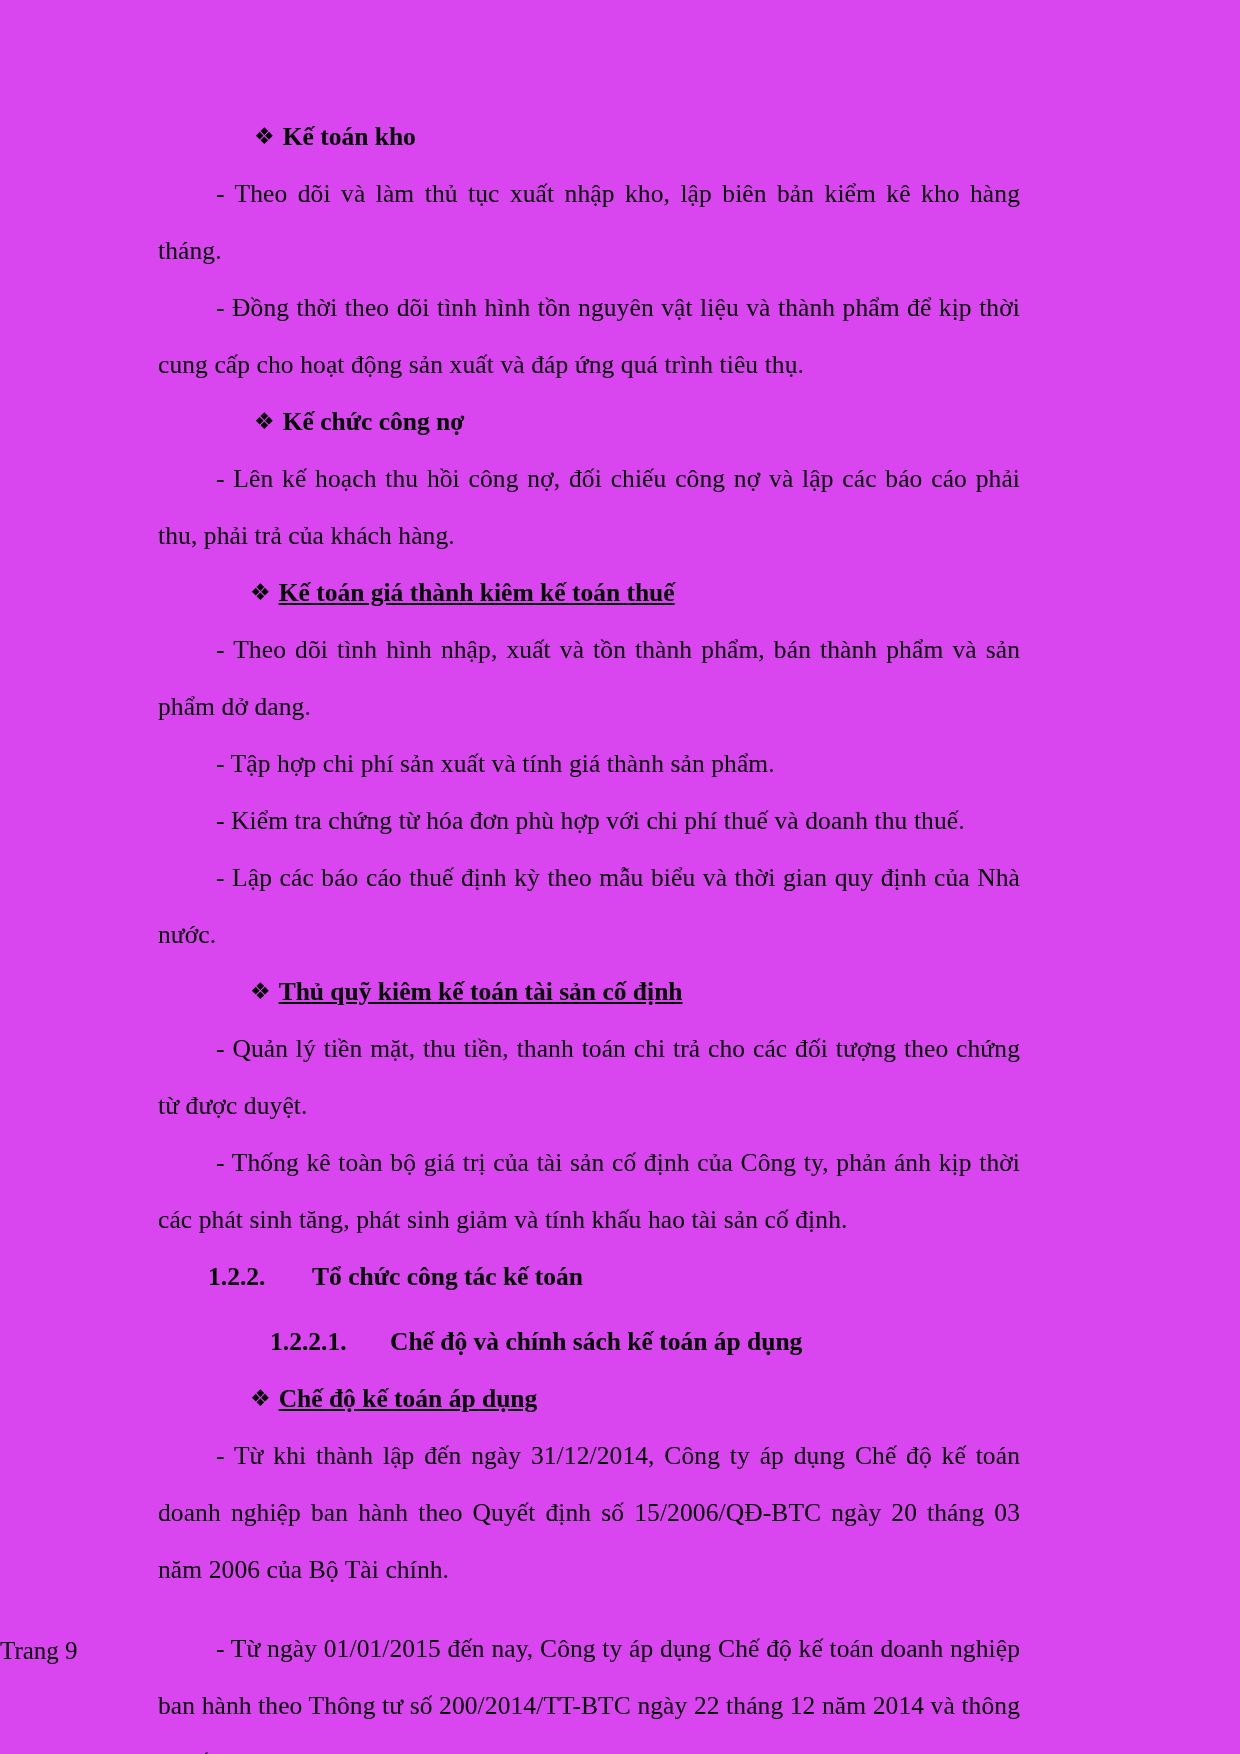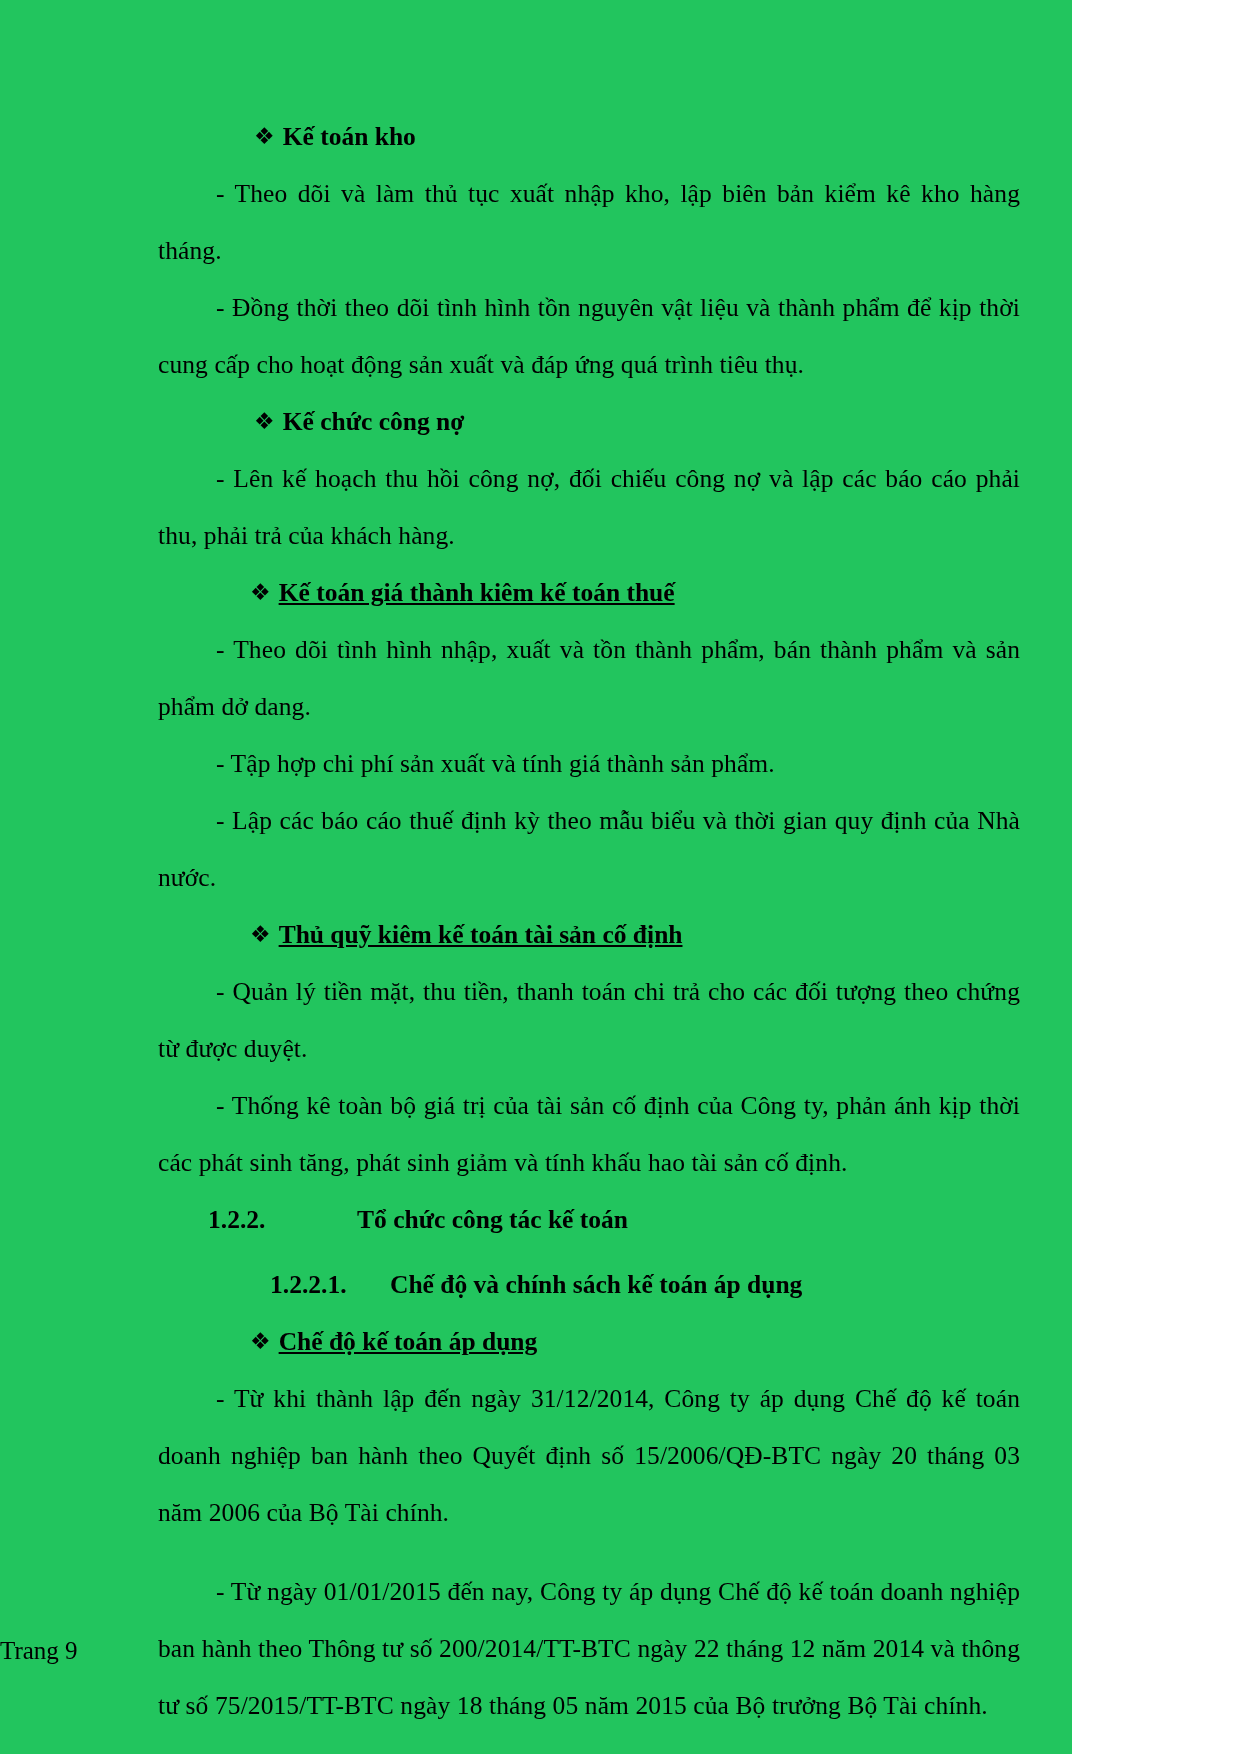--- a/index.html
+++ b/index.html
@@ -7,23 +7,23 @@
     margin: 0;
     padding: 0;
     background: #ffffff;
   }
   body {
     font-family: "Liberation Serif", "DejaVu Serif", serif;
     color: #000000;
   }
   .page {
     position: relative;
-    width: 1072px;
+    width: 1240px;
     height: 1754px;
-    background: #22c55e;
+    background: #d946ef;
     box-sizing: border-box;
     overflow: hidden;
   }
   .content {
     position: absolute;
     left: 158px;
     top: 108px;
     width: 862px;
   }
   
@@ -67,21 +67,20 @@
     font-weight: bold;
     margin: 0;
     display: flex;
     white-space: nowrap;
   }
   .num-head .num {
     display: inline-block;
   }
   .num-head.lvl2 {
     padding-left: 50px;
-    gap: 45px;
   }
   .num-head.lvl2 .num {
     width: 104px;
   }
   .num-head.lvl3 {
     padding-left: 112px;
   }
   .num-head.lvl3 .num {
     width: 120px;
   }
@@ -118,20 +117,21 @@
     </div>
 
     <p class="p indent">- Lên kế hoạch thu hồi công nợ, đối chiếu công nợ và lập các báo cáo phải thu, phải trả của khách hàng.</p>
 
     <div class="bullet-head tight">
       <span class="glyph">❖</span><span>Kế toán giá thành kiêm kế toán thuế</span>
     </div>
 
     <p class="p indent">- Theo dõi tình hình nhập, xuất và tồn thành phẩm, bán thành phẩm và sản phẩm dở dang.</p>
     <p class="p indent">- Tập hợp chi phí sản xuất và tính giá thành sản phẩm.</p>
+    <p class="p indent">- Kiểm tra chứng từ hóa đơn phù hợp với chi phí thuế và doanh thu thuế.</p>
     <p class="p indent">- Lập các báo cáo thuế định kỳ theo mẫu biểu và thời gian quy định của Nhà nước.</p>
 
     <div class="bullet-head tight">
       <span class="glyph">❖</span><span>Thủ quỹ kiêm kế toán tài sản cố định</span>
     </div>
 
     <p class="p indent">- Quản lý tiền mặt, thu tiền, thanh toán chi trả cho các đối tượng theo chứng từ được duyệt.</p>
     <p class="p indent">- Thống kê toàn bộ giá trị của tài sản cố định của Công ty, phản ánh kịp thời các phát sinh tăng, phát sinh giảm và tính khấu hao tài sản cố định.</p>
 
     <div class="num-head lvl2">

